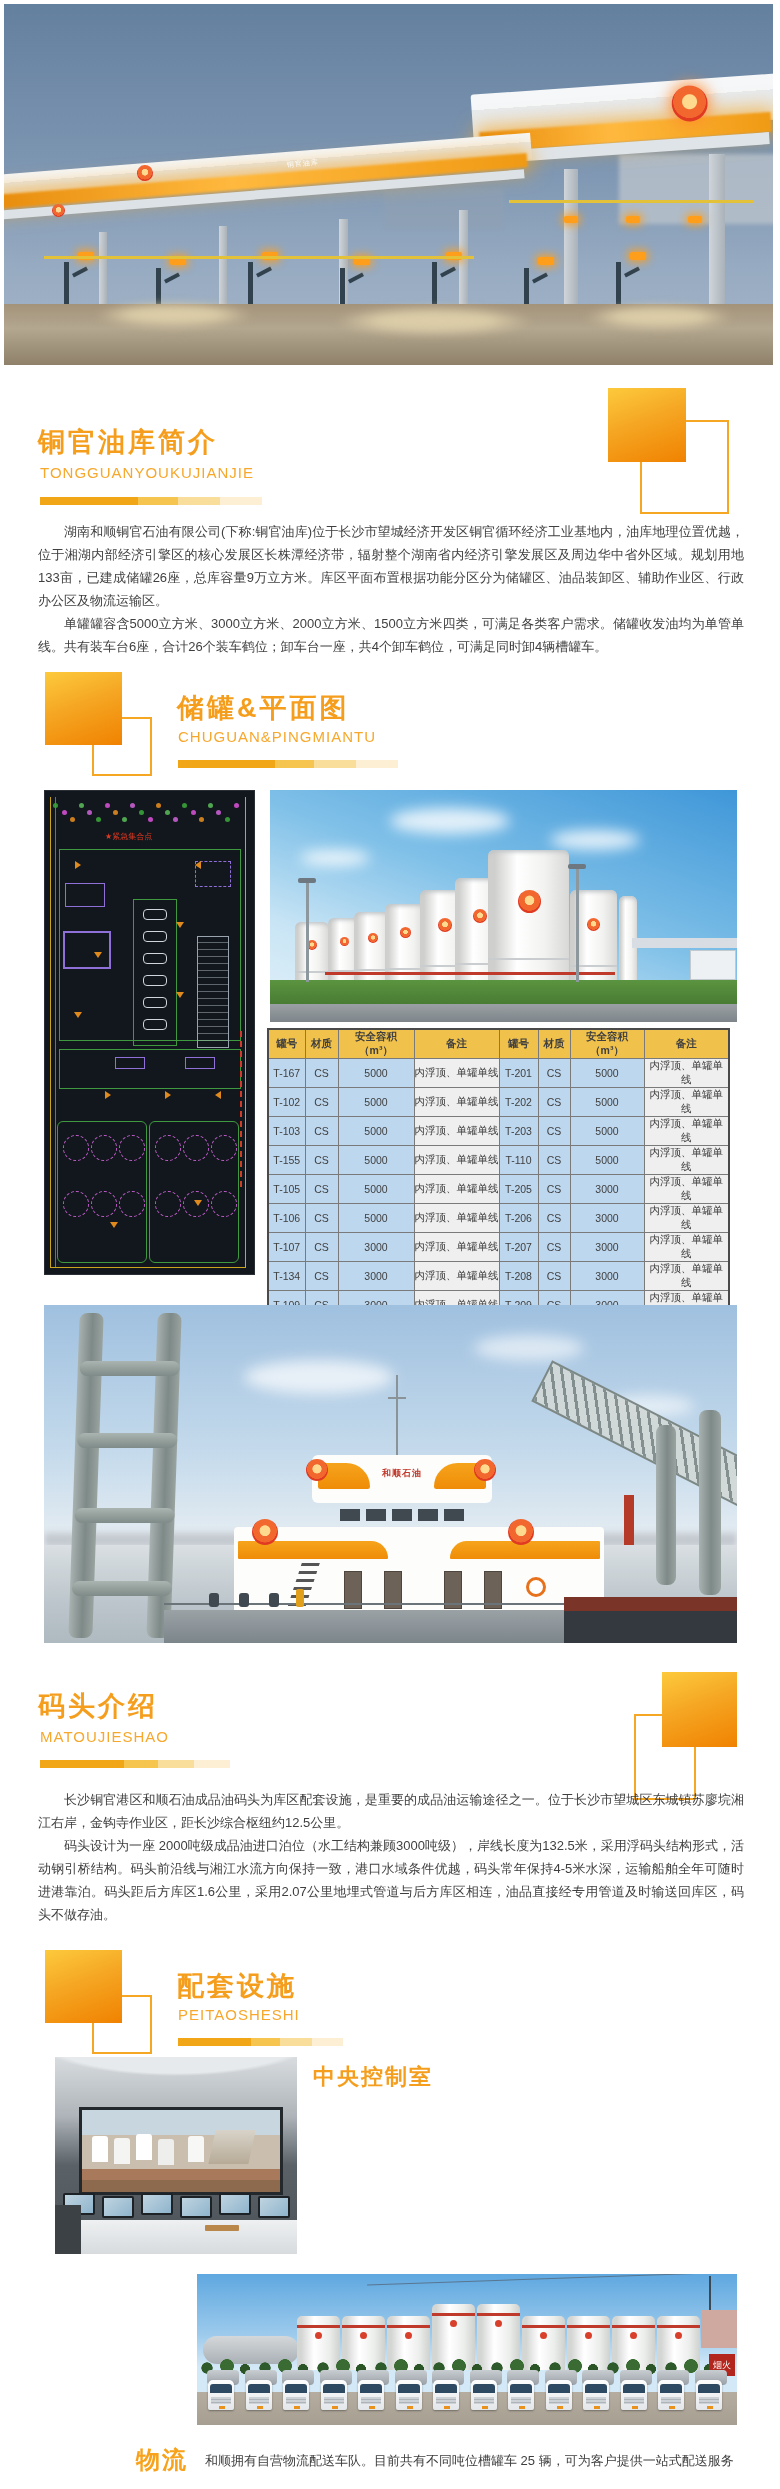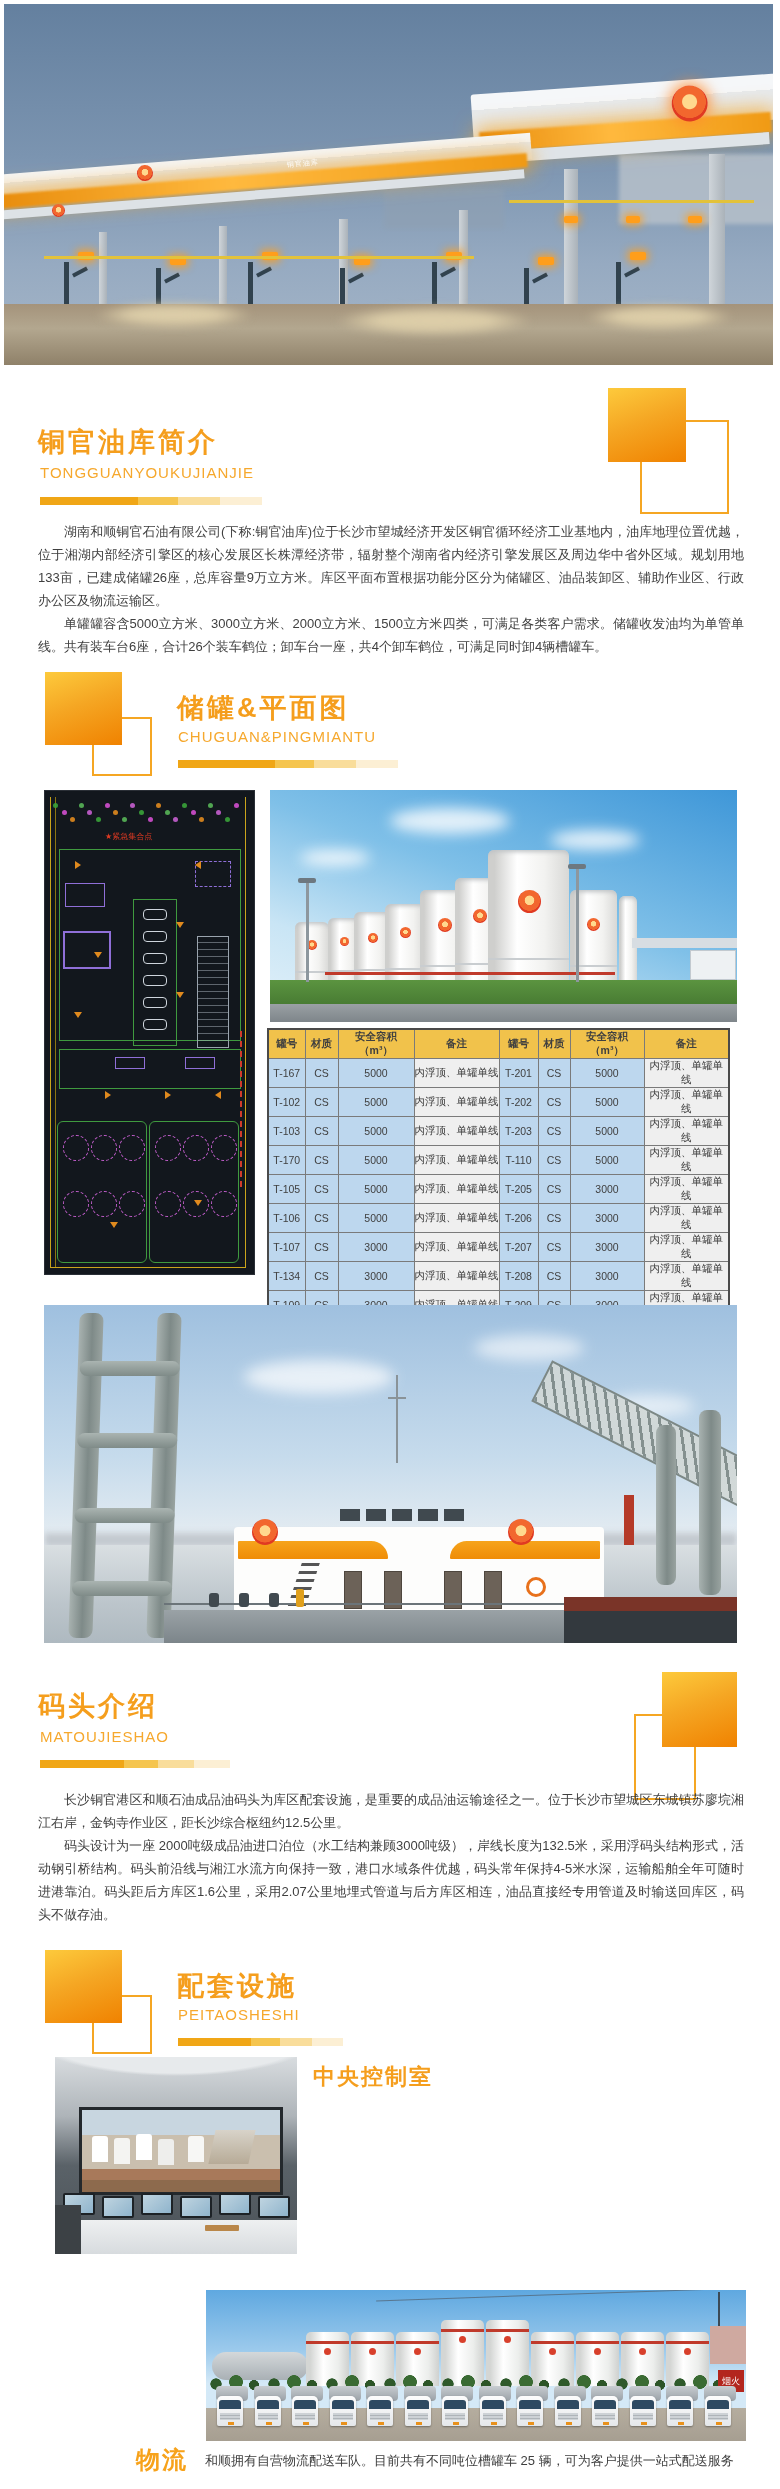--- a/index.html
+++ b/index.html
@@ -346,21 +346,21 @@
           <td>T-103</td>
           <td>CS</td>
           <td>5000</td>
           <td class="remark">内浮顶、单罐单线</td>
           <td>T-203</td>
           <td>CS</td>
           <td>5000</td>
           <td class="remark">内浮顶、单罐单线</td>
         </tr>
         <tr>
-          <td>T-170</td>
+          <td>T-155</td>
           <td>CS</td>
           <td>5000</td>
           <td class="remark">内浮顶、单罐单线</td>
           <td>T-110</td>
           <td>CS</td>
           <td>5000</td>
           <td class="remark">内浮顶、单罐单线</td>
         </tr>
         <tr>
           <td>T-105</td>
@@ -468,20 +468,27 @@
       <div class="towercol" style="left:78px;top:0;width:24px;height:100%;"></div>
       <div class="towerrung" style="left:2px;top:48px;width:100px;height:15px;"></div>
       <div class="towerrung" style="left:2px;top:120px;width:100px;height:15px;"></div>
       <div class="towerrung" style="left:2px;top:195px;width:100px;height:15px;"></div>
       <div class="towerrung" style="left:2px;top:268px;width:100px;height:15px;"></div>
     </div>
 
     <div class="abs" style="left:0;top:0;width:693px;height:338px;">
       <div class="abs" style="left:352px;top:70px;width:2px;height:88px;background:#8a9398;"></div>
       <div class="abs" style="left:344px;top:92px;width:18px;height:2px;background:#8a9398;"></div>
+      <div class="cabin" style="left:268px;top:150px;width:180px;height:48px;border-radius:6px;">
+        <div class="orangeband" style="left:6px;top:8px;width:52px;height:26px;border-radius:4px 40px 4px 4px;"></div>
+        <div class="orangeband" style="right:6px;top:8px;width:52px;height:26px;border-radius:40px 4px 4px 4px;"></div>
+        <span class="ship-sign" style="left:70px;top:12px;">和顺石油</span>
+        <span class="flower" style="left:-6px;top:4px;width:22px;height:22px;"></span>
+        <span class="flower" style="right:-4px;top:4px;width:22px;height:22px;"></span>
+      </div>
       <div class="abs" style="left:296px;top:204px;width:130px;height:14px;">
         <div class="win" style="left:0;top:0;width:20px;height:12px;"></div>
         <div class="win" style="left:26px;top:0;width:20px;height:12px;"></div>
         <div class="win" style="left:52px;top:0;width:20px;height:12px;"></div>
         <div class="win" style="left:78px;top:0;width:20px;height:12px;"></div>
         <div class="win" style="left:104px;top:0;width:20px;height:12px;"></div>
       </div>
       <div class="cabin" style="left:190px;top:222px;width:370px;height:86px;border-radius:4px;">
         <div class="orangeband" style="left:4px;top:14px;width:150px;height:18px;border-radius:4px 60px 4px 4px;"></div>
         <div class="orangeband" style="right:4px;top:14px;width:150px;height:18px;border-radius:60px 4px 4px 4px;"></div>
@@ -553,21 +560,21 @@
           <i></i>
         </div>
       </div>
     <div class="cr-desk" style="left:0;top:163px;width:242px;height:34px;"></div>
     <div class="abs" style="left:0;top:148px;width:26px;height:49px;background:#3c4145;"></div>
     <div class="abs" style="left:150px;top:168px;width:34px;height:6px;background:#b9874a;border-radius:1px;"></div>
   </div>
 
   <div class="sec-title" style="left:313px;top:2062px;font-size:22px;letter-spacing:2px;">中央控制室</div>
 
-  <div class="photo" style="left:206px;top:2274px;width:540px;height:151px;margin-top:16px;">
+  <div class="photo" style="left:197px;top:2274px;width:540px;height:151px;">
     <div class="tr-sky"></div>
     <div class="abs" style="left:170px;top:4px;width:370px;height:1px;background:#51606e;transform:rotate(-2deg);opacity:.7;"></div>
     <div class="abs" style="left:512px;top:2px;width:2px;height:40px;background:#3c4a56;"></div>
     <div class="btank" style="left:6px;top:62px;width:96px;height:28px;border-radius:14px;background:linear-gradient(180deg,#d4d8da,#a9b0b5);"></div>
     <div id="fl-tanks" class="abs" style="left:0;top:0;width:100%;height:100%;">
         <div class="btank" style="left: 100px; top: 42px; width: 43px; height: 54px;">
           <i></i>
           <b></b>
         </div>
         <div class="btank" style="left: 145px; top: 42px; width: 43px; height: 54px;">

